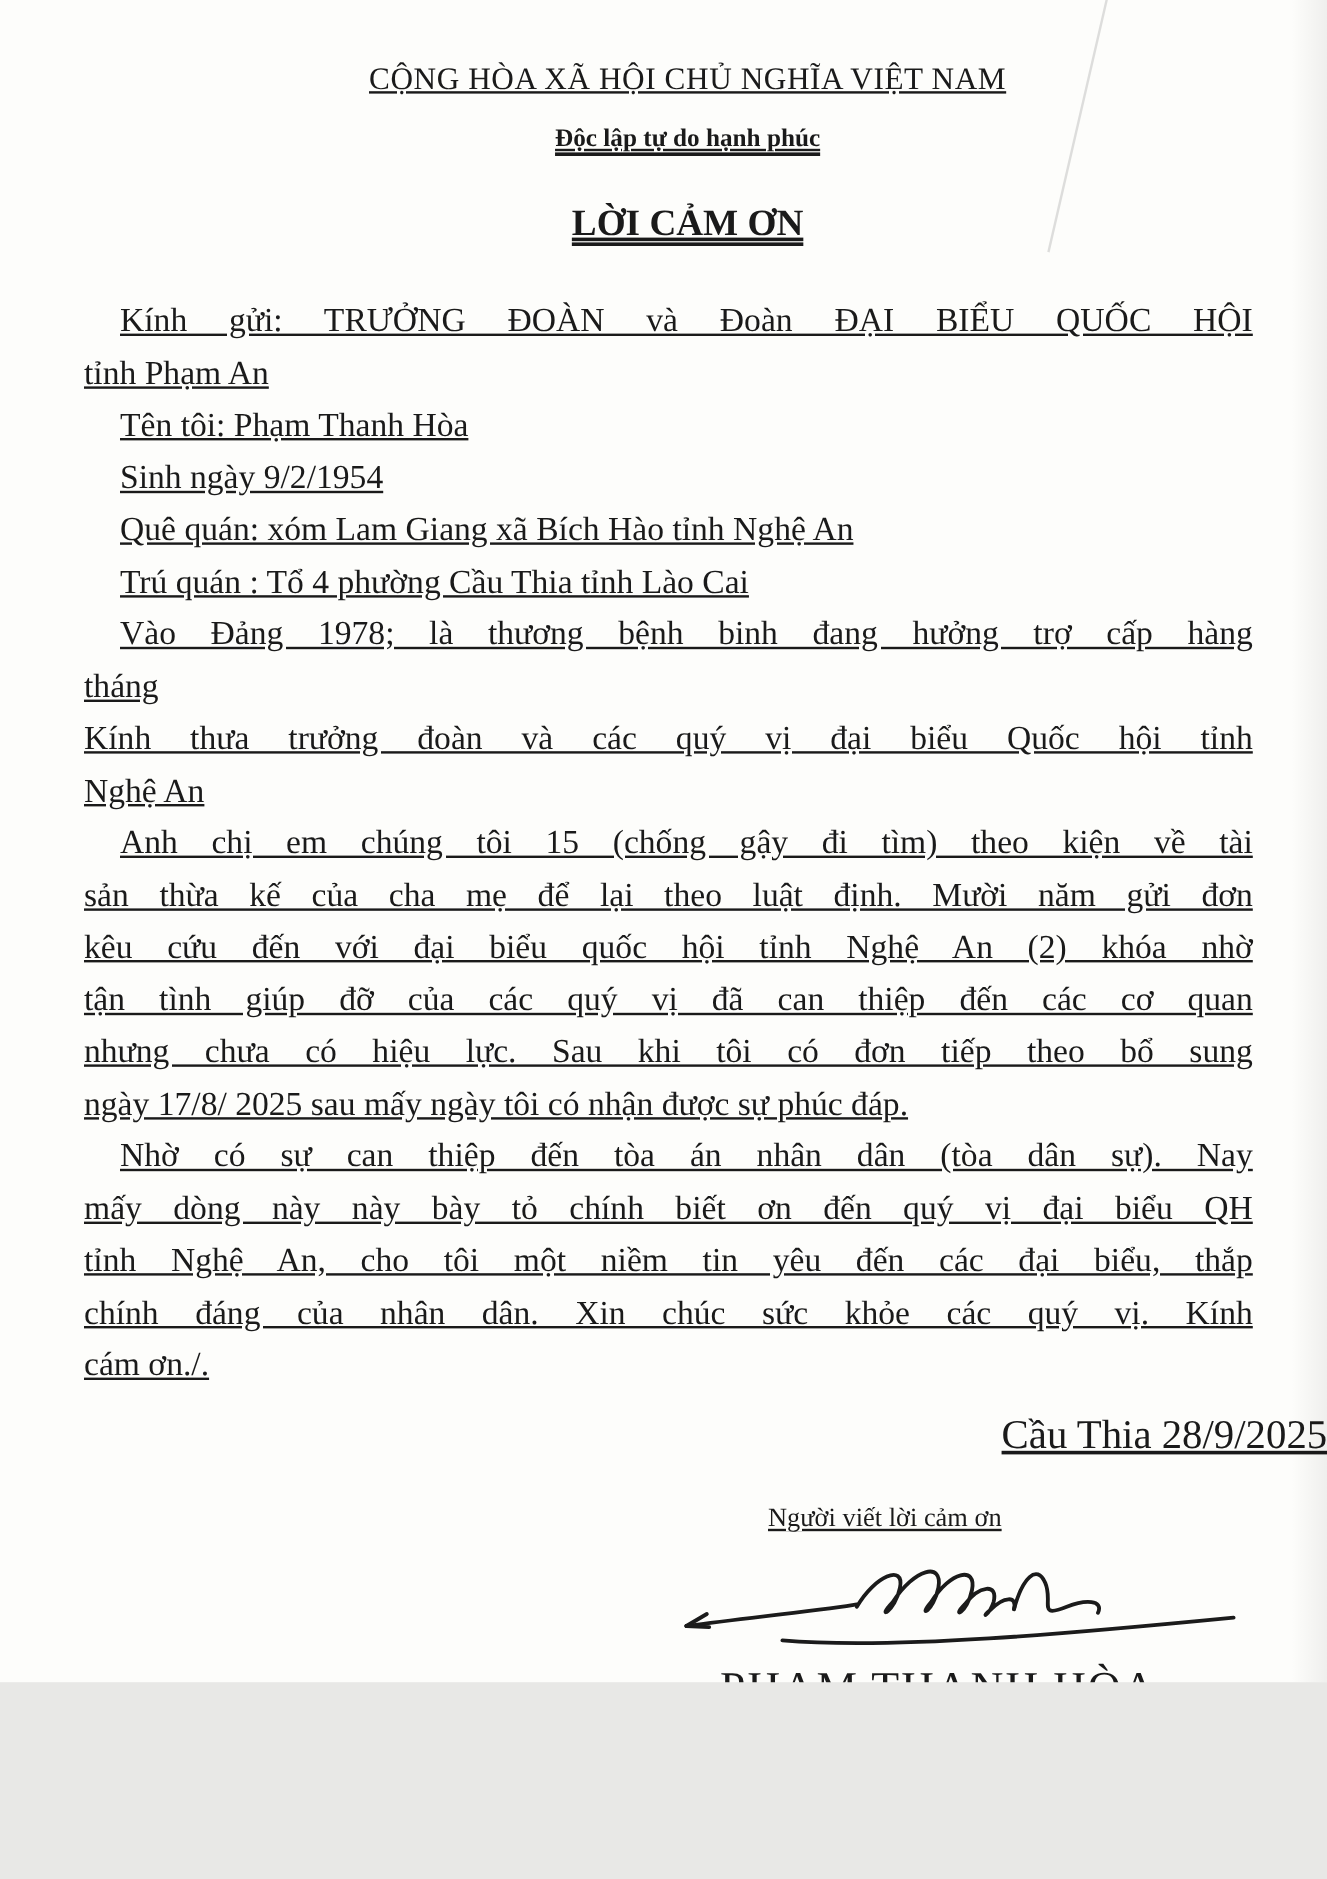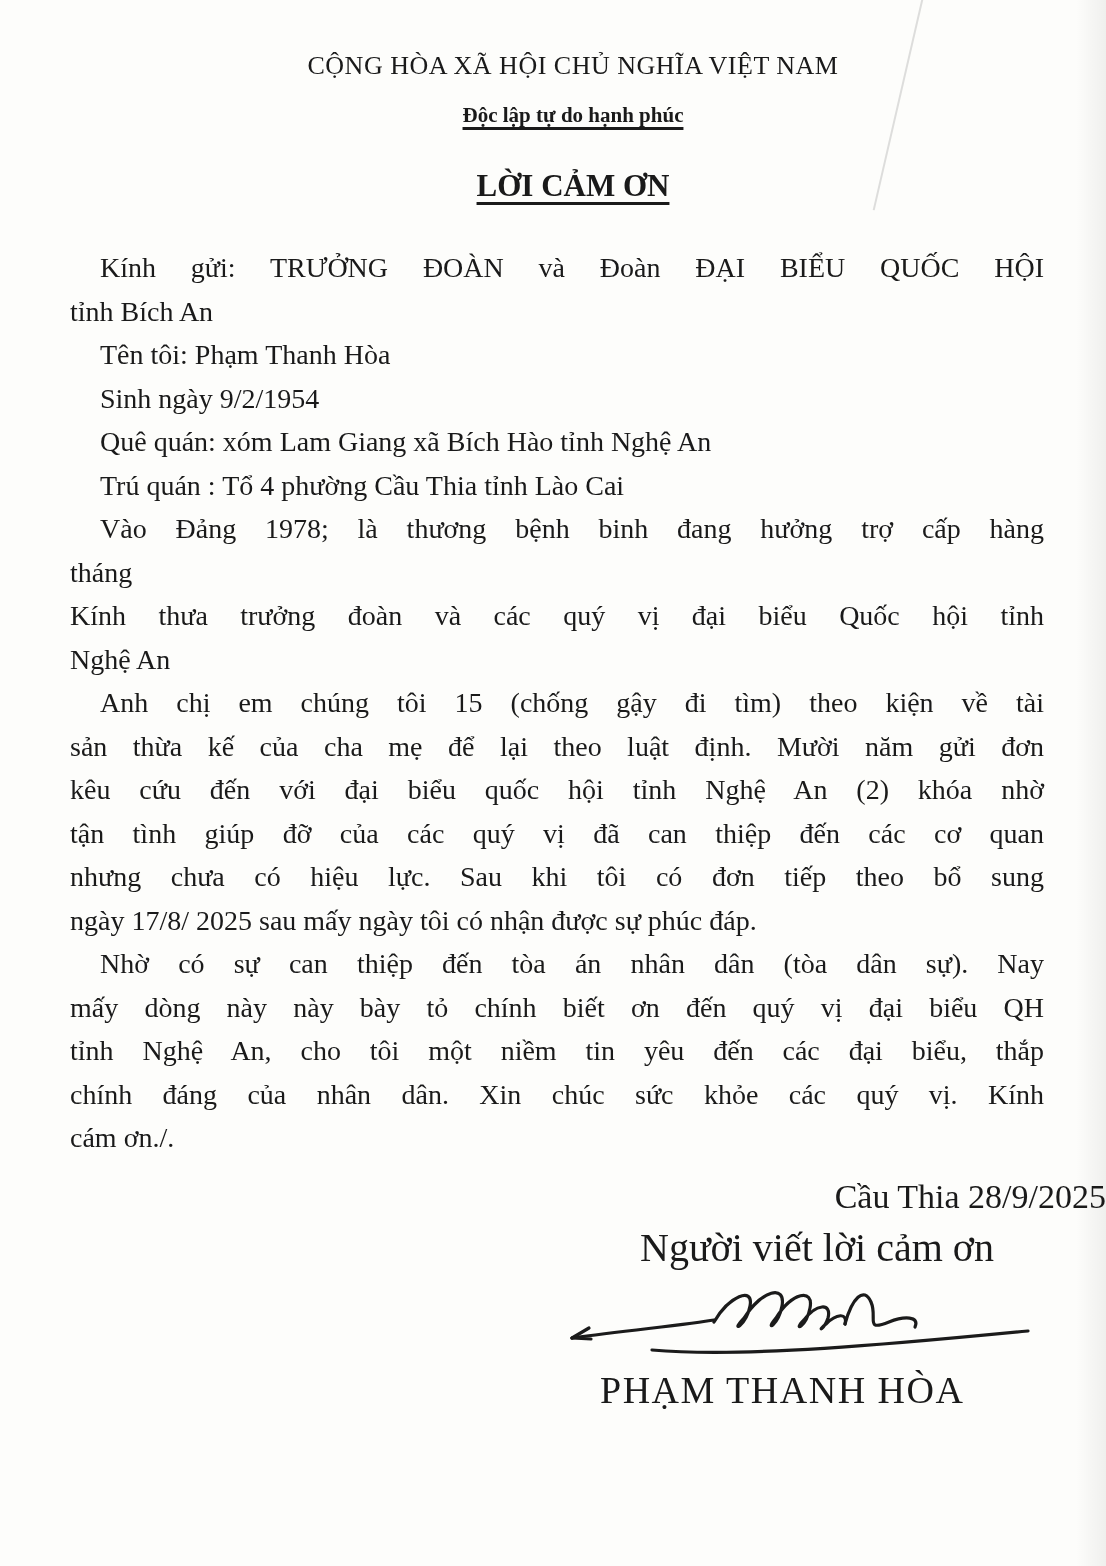--- a/index.html
+++ b/index.html
@@ -3,26 +3,27 @@
 <meta charset="utf-8">
 <style>
   :root{
     --ink:#1a1a1a;
     --paper:#fdfdfb;
   }
   html,body{margin:0;padding:0;background:#e8e8e6;}
   .page{
     position:relative;
     width:1106px;
-    height:1566px;
+    height:1402px;
     margin:0 auto;
     background:var(--paper);
     color:var(--ink);
     font-family:"Liberation Serif","DejaVu Serif",serif;
     overflow:hidden;
+    text-decoration:underline;
   }
   
   .edge-shade{
     position:absolute;right:0;top:0;width:30px;height:100%;
     background:linear-gradient(to right, rgba(0,0,0,0), rgba(0,0,0,0.055));
     pointer-events:none;
   }
   .scratch{
     position:absolute;left:898px;top:-12px;width:2px;height:225px;
     background:rgba(110,110,110,0.22);
@@ -73,23 +74,23 @@
     text-indent:30px;
   }
   .date-line{
     margin-top:15px;
     padding-left:378px;
     font-size:34px;
     line-height:44px;
     text-align:right;
   }
   .signer-line{
-    margin-top:7px;
+    margin-top:24px;
     padding-left:640px;
-    font-size:40px;
+    font-size:22px;
     line-height:44px;
   }
   .signature-wrap{
     margin-left:562px;
     margin-top:6px;
     width:500px;
     height:92px;
   }
   .name-line{
     padding-left:600px;
@@ -108,21 +109,21 @@
 
   <div class="header">
     <div class="republic">CỘNG HÒA XÃ HỘI CHỦ NGHĨA VIỆT NAM</div>
     <div class="motto">Độc lập tự do hạnh phúc</div>
     <div class="doc-title">LỜI CẢM ƠN</div>
   </div>
 
   <div class="body-text">
 
   <div class="line indent justify">Kính gửi: TRƯỞNG ĐOÀN và Đoàn ĐẠI BIỂU QUỐC HỘI</div>
-      <div class="line">tỉnh Bích An</div>
+      <div class="line">tỉnh Phạm An</div>
       <div class="line indent">Tên tôi: Phạm Thanh Hòa</div>
       <div class="line indent">Sinh ngày 9/2/1954</div>
       <div class="line indent">Quê quán: xóm Lam Giang xã Bích Hào tỉnh Nghệ An</div>
       <div class="line indent">Trú quán : Tổ 4 phường Cầu Thia  tỉnh Lào Cai</div>
       <div class="line indent justify">Vào Đảng 1978; là thương bệnh binh đang hưởng trợ cấp hàng</div>
       <div class="line">tháng</div>
       <div class="line justify">Kính thưa trưởng đoàn và các quý vị đại biểu Quốc hội tỉnh</div>
       <div class="line">Nghệ An</div>
       <div class="line indent justify">Anh chị em chúng tôi 15 (chống gậy đi tìm) theo kiện về tài</div>
       <div class="line justify">sản thừa kế của cha mẹ để lại theo luật định. Mười năm gửi đơn</div>

